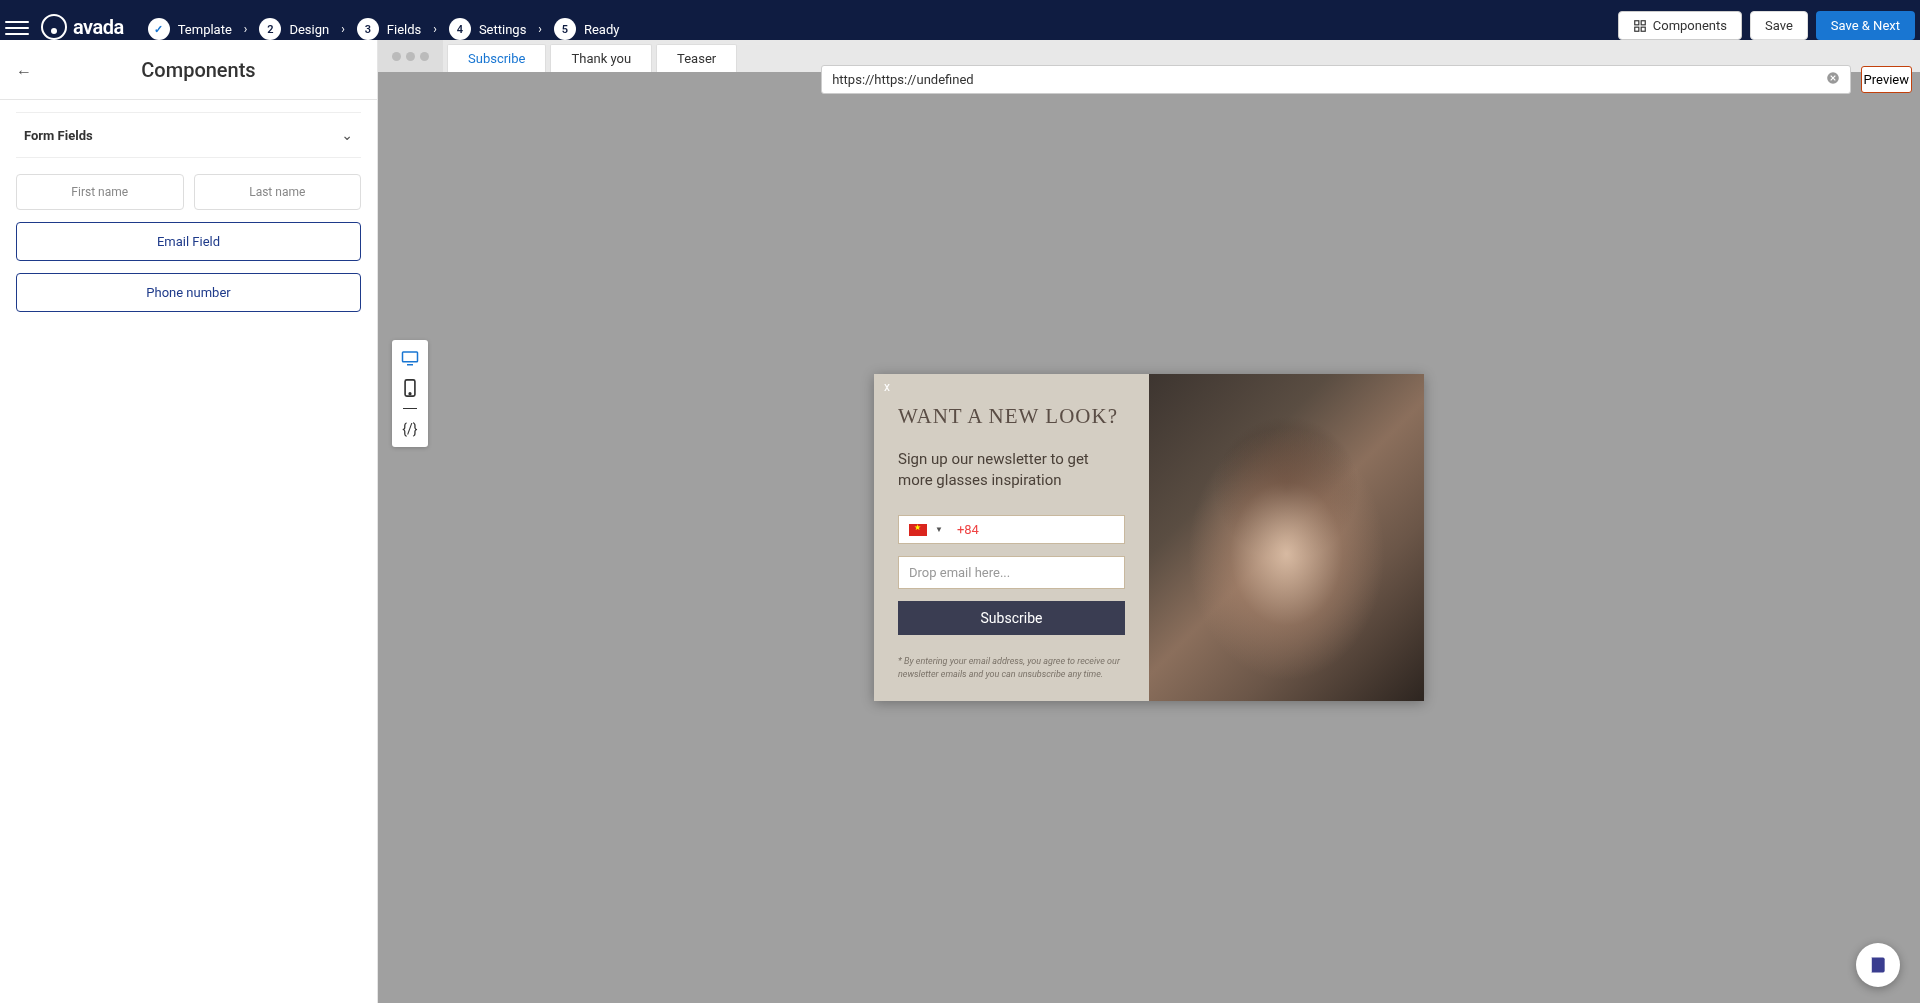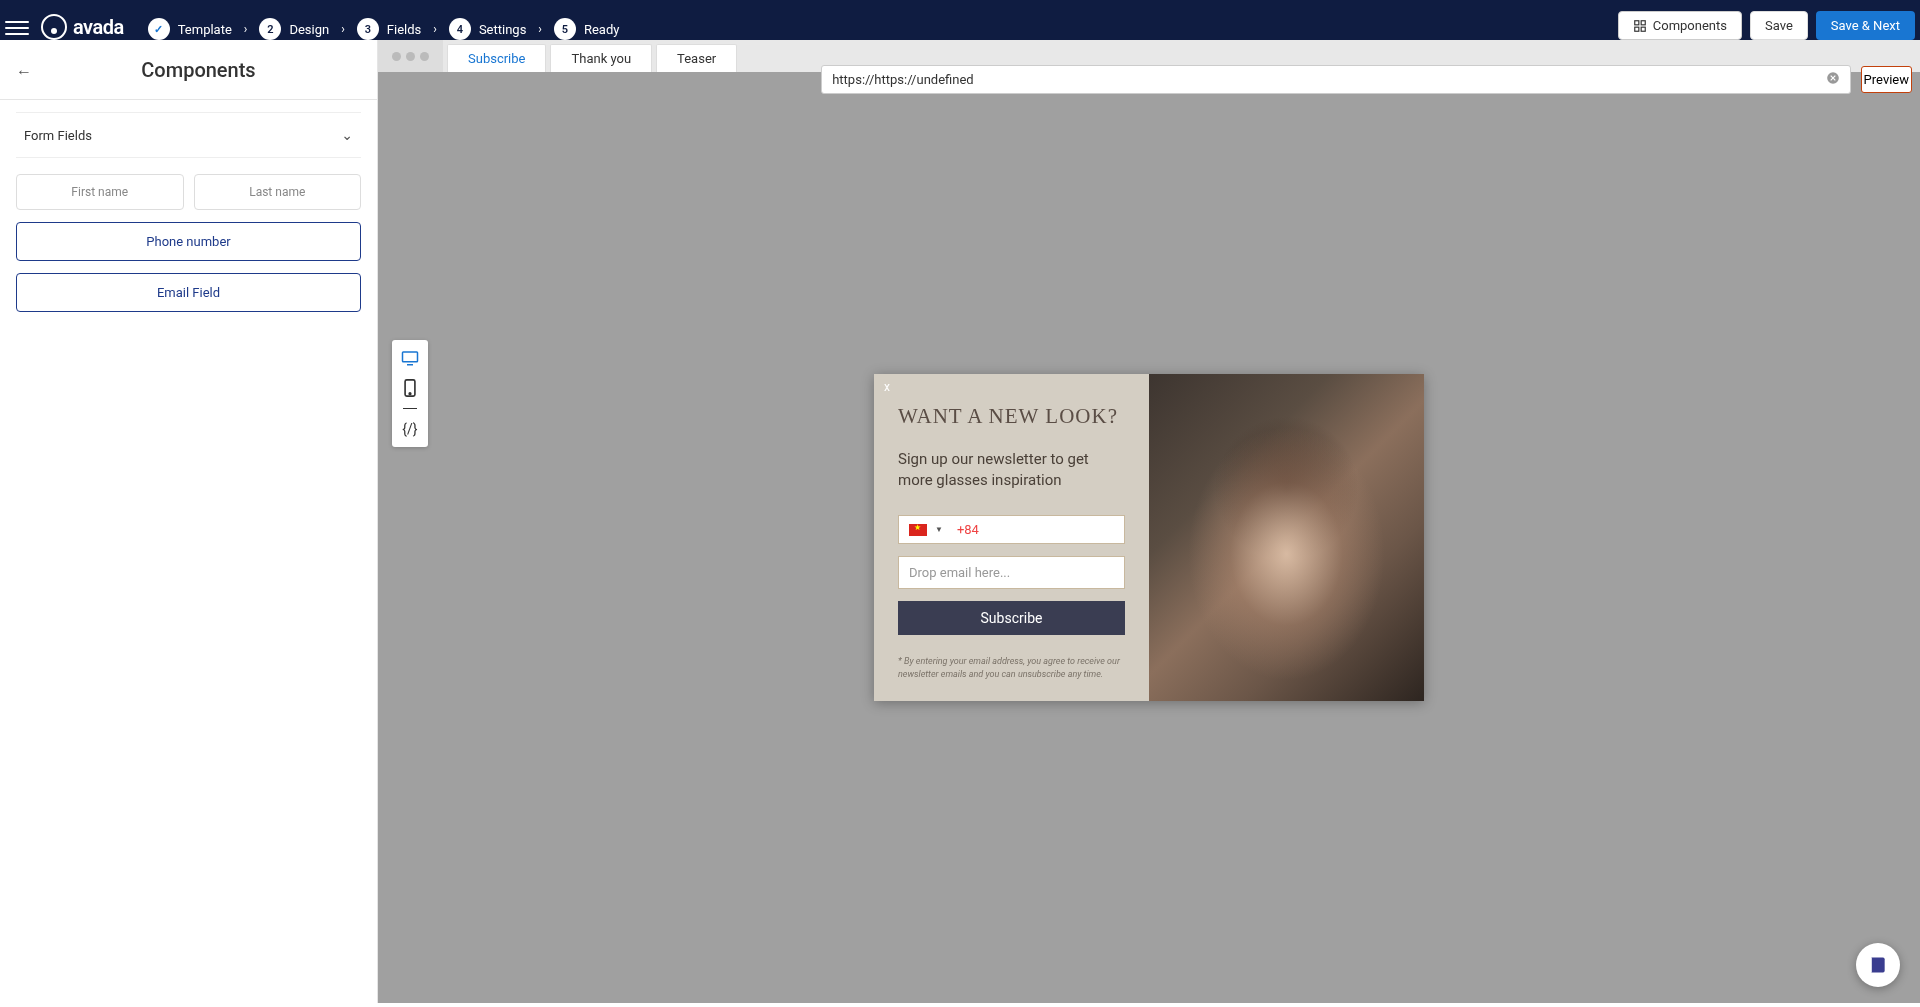--- a/index.html
+++ b/index.html
@@ -62,21 +62,21 @@
   border-bottom: 1px solid #e5e5e5;
 }
 .back-arrow { width: 20px; font-size: 16px; color: #555; cursor: pointer; }
 .sidebar-title { flex: 1; text-align: center; font-size: 20px; font-weight: 500; color: #333; }
 .sidebar-body { padding: 12px 16px; }
 .section-row {
   display: flex; justify-content: space-between; align-items: center;
   padding: 14px 8px; border-top: 1px solid #eee; border-bottom: 1px solid #eee;
   margin-bottom: 16px; cursor: pointer;
 }
-.section-title { font-size: 13px; font-weight: 400; color: #333; }
+.section-title { font-size: 13px; font-weight: 700; color: #333; }
 .chevron { font-size: 14px; color: #555; }
 .field-row { display: flex; gap: 10px; margin-bottom: 12px; }
 .field-chip {
   flex: 1; padding: 10px; border: 1px solid #ddd; border-radius: 4px;
   text-align: center; font-size: 12px; color: #888; cursor: pointer;
   background: #fff;
 }
 .field-btn {
   padding: 11px; border: 1.5px solid #1e3a8a; border-radius: 4px;
   text-align: center; font-size: 13px; color: #1e3a8a; margin-bottom: 12px;
@@ -234,22 +234,22 @@
     </div>
     <div class="sidebar-body">
       <div class="section-row">
         <span class="section-title">Form Fields</span>
         <span class="chevron">⌄</span>
       </div>
       <div class="field-row">
         <div class="field-chip">First name</div>
         <div class="field-chip">Last name</div>
       </div>
+      <div class="field-btn">Email Field</div>
       <div class="field-btn">Phone number</div>
-      <div class="field-btn">Email Field</div>
     </div>
   </div>
 
   <div class="canvas-area">
     <div class="canvas-topbar">
       <div class="traffic">
         <span></span>
           <span></span>
           <span></span>
       </div>

